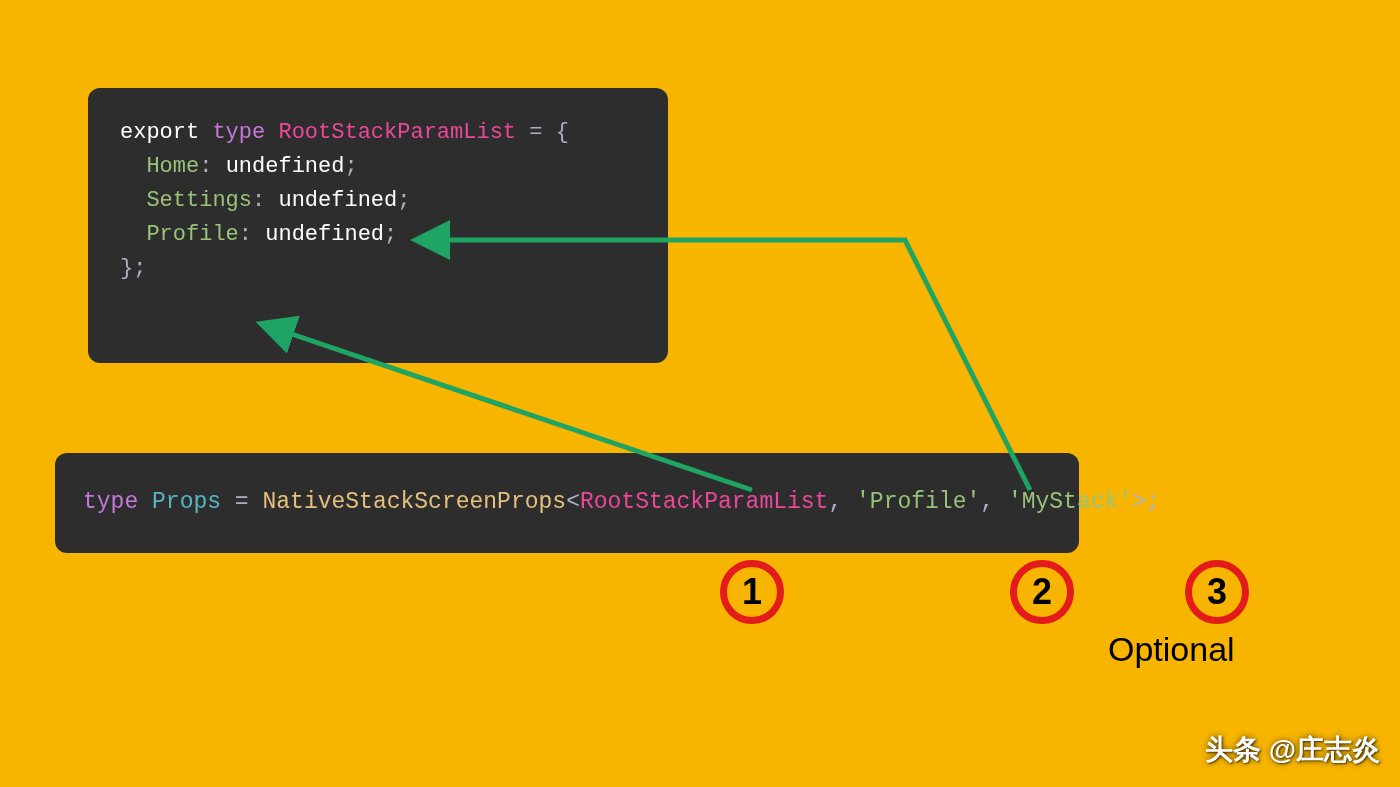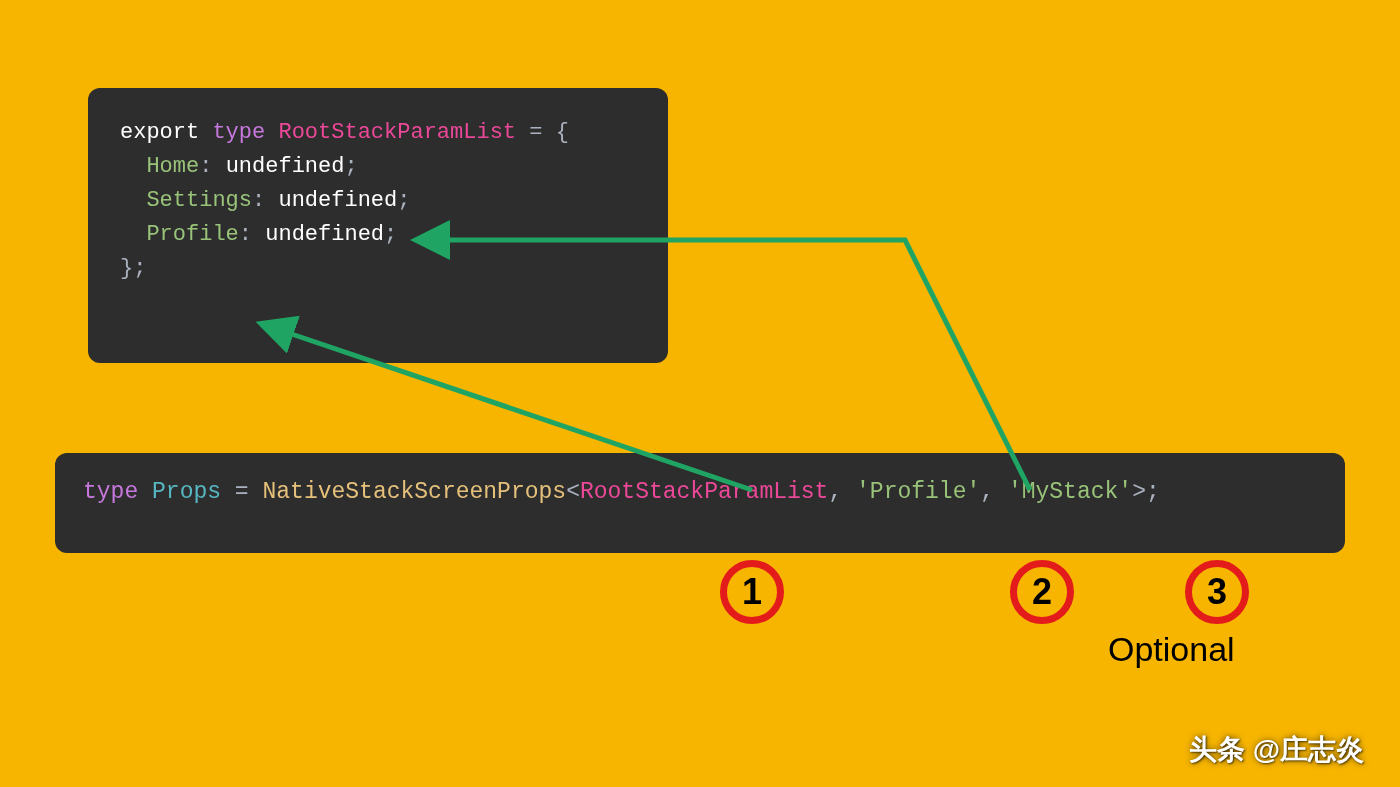--- a/index.html
+++ b/index.html
@@ -23,24 +23,24 @@
   }
   #block1 {
     left: 88px;
     top: 88px;
     width: 580px;
     height: 275px;
   }
   #block2 {
     left: 55px;
     top: 453px;
-    width: 1290px;
+    width: 1024px;
     height: 100px;
     font-size: 23px;
-    padding: 22px 28px;
+    padding: 32px 28px;
   }
   .tk-export { color: #ffffff; }
   .tk-type-kw { color: #c678dd; }
   .tk-type-name { color: #ec4899; }
   .tk-field { color: #98c379; }
   .tk-undef { color: #ffffff; }
   .tk-punct { color: #abb2bf; }
   .tk-ident { color: #56b6c2; }
   .tk-string { color: #98c379; }
   .tk-generic { color: #e5c07b; }
@@ -68,21 +68,21 @@
     position: absolute;
     left: 1108px;
     top: 630px;
     font-family: Arial, Helvetica, sans-serif;
     font-size: 34px;
     color: #000;
   }
 
   #watermark {
     position: absolute;
-    right: 36px;
+    right: 20px;
     bottom: 18px;
     font-family: Arial, "Microsoft YaHei", sans-serif;
     font-size: 28px;
     font-weight: 600;
     color: #fff;
     text-shadow: 0 0 6px rgba(0,0,0,0.6), 1px 1px 2px rgba(0,0,0,0.6);
   }
 
   svg.arrows {
     position: absolute;

